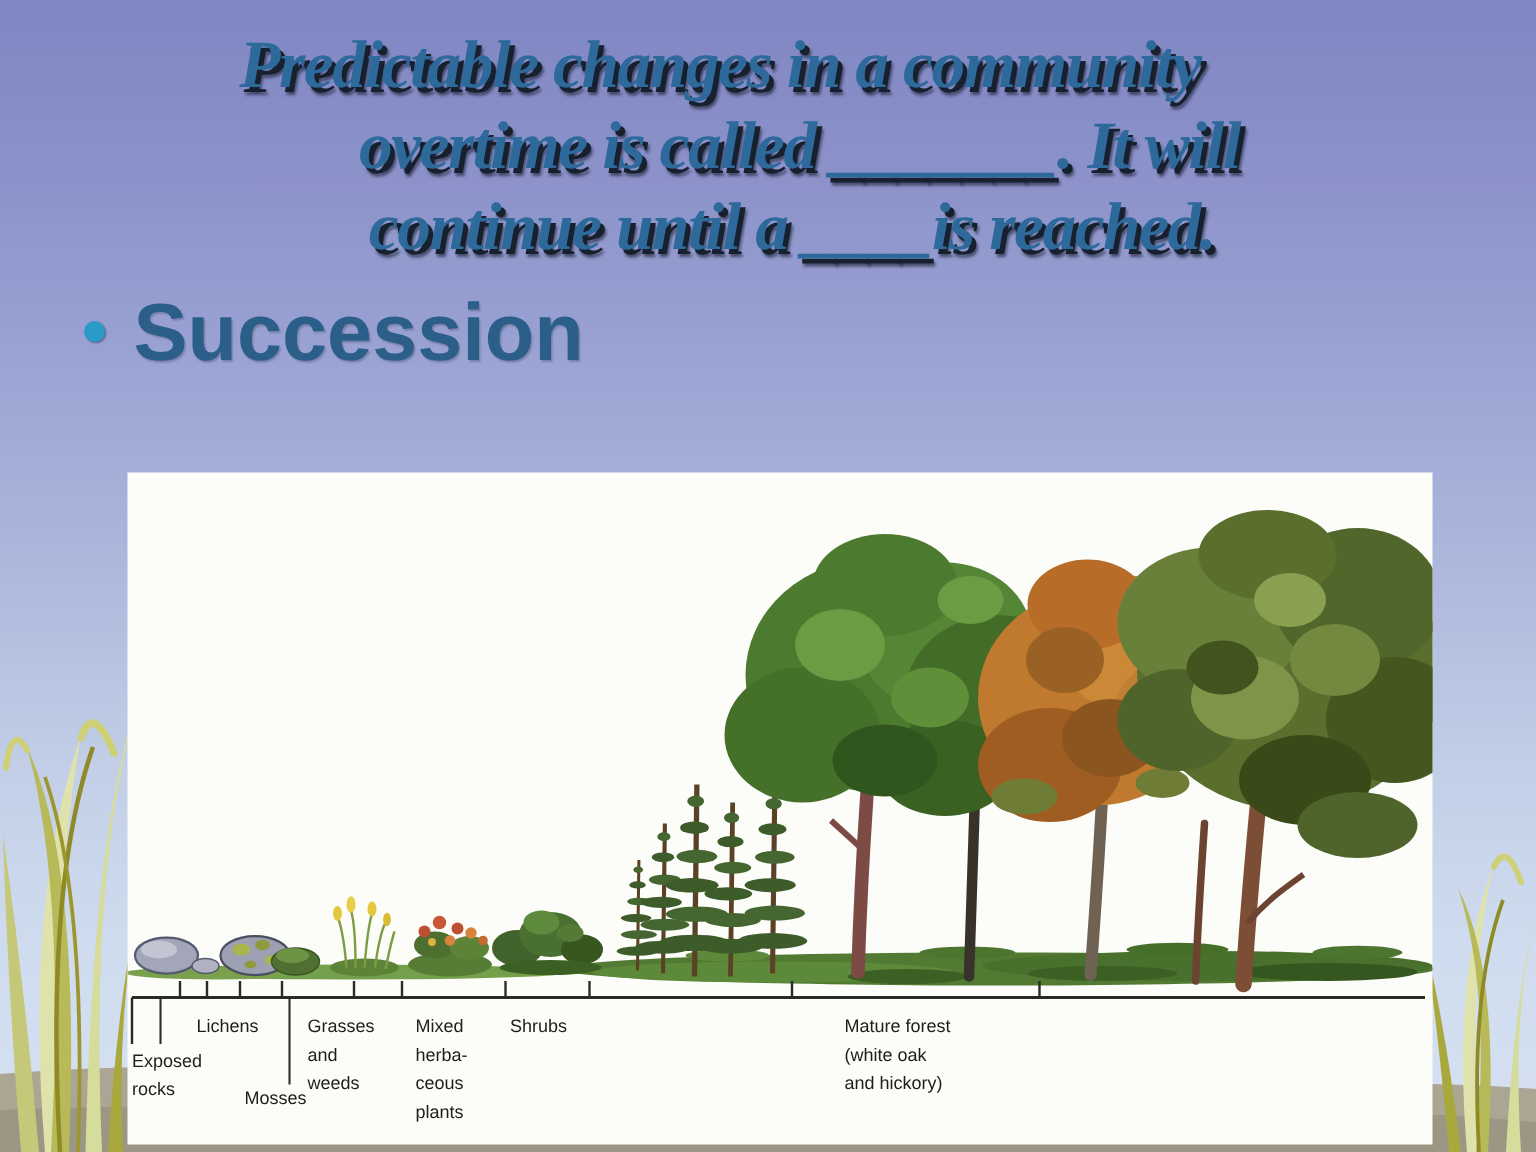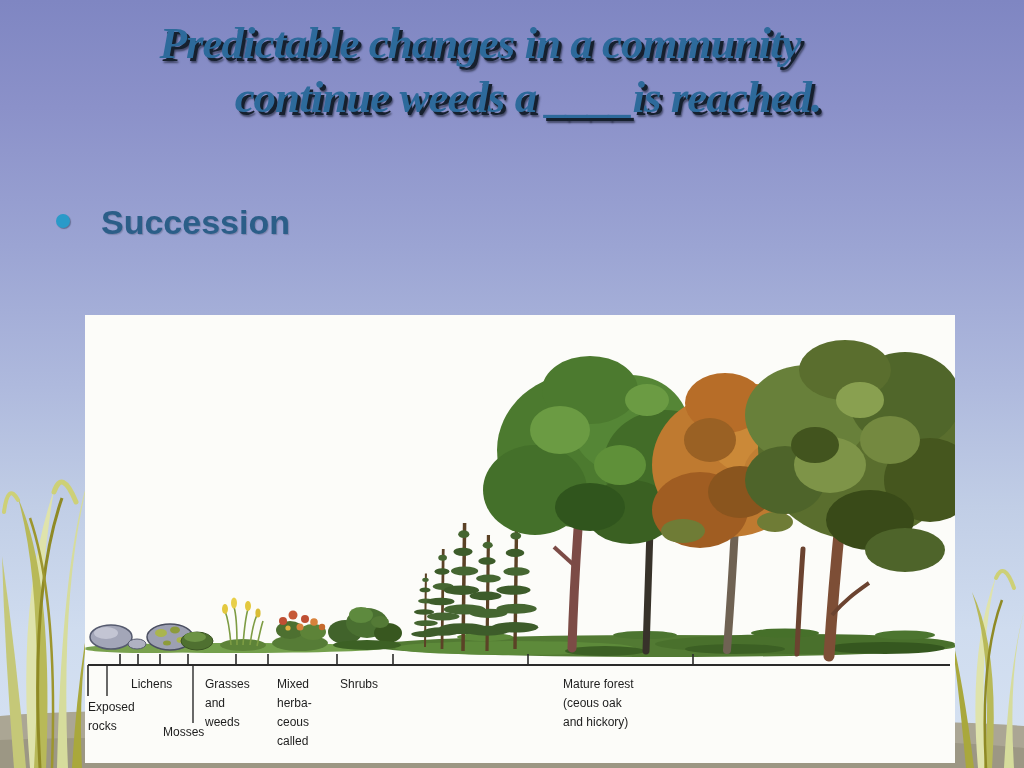--- a/index.html
+++ b/index.html
@@ -29,23 +29,22 @@
 
   
   .bullets{position:absolute;top:196px;left:56px;}
   .bullet{display:flex;align-items:flex-start;margin-bottom:11px;}
   .bullet .dot{
     flex:0 0 auto;width:14px;height:14px;border-radius:50%;
     background:#2a9ac9;margin:18px 19px 0 0;
     box-shadow:1px 1px 1px rgba(20,30,50,.4);
   }
   .bullet .lbl{
-    font-weight:bold;font-size:34px;line-height:52px;color:#2b5e88;
+    font-weight:bold;font-size:54px;line-height:52px;color:#2b5e88;
     text-shadow:1px 1px 1px rgba(30,40,60,.25);
-    margin-left:12px;
   }
 
   
   .figure{
     position:absolute;left:85px;top:315px;width:870px;height:448px;
     background:#fcfcf9;
   }
   .figure svg{position:absolute;left:0;top:0;}
   .stage{
     position:absolute;font-size:12px;line-height:19px;color:#1d1d1d;
@@ -81,21 +80,22 @@
       <path d="M1004,768 Q1010,660 1024,612 Q1008,672 1014,768 Z" fill="#d6dc9c"></path>
       <path d="M966,768 Q958,680 950,628 Q964,686 974,768 Z" fill="#a9a83c"></path>
       <path d="M986,768 Q980,660 1002,600" fill="none" stroke="#8f8a25" stroke-width="2.5"></path>
       <path d="M996,578 Q1004,560 1014,588" fill="none" stroke="#cdd077" stroke-width="4" stroke-linecap="round"></path>
       <path d="M950,630 Q942,614 938,640" fill="none" stroke="#b5b452" stroke-width="3.5" stroke-linecap="round"></path>
     </g>
   </svg>
 
   <div class="title">
     <div class="t1">Predictable changes in a community</div>
-    <div class="t3">continue weeds a ____is reached.</div>
+    <div class="t2">overtime is called _______. It will</div>
+    <div class="t3">continue until a ____is reached.</div>
   </div>
 
   <div class="bullets">
     <div class="bullet">
       <span class="dot"></span>
       <span class="lbl">Succession</span>
     </div>
   </div>
 
   <div class="figure">
@@ -264,25 +264,25 @@
     </div>
     <div class="stage" style="left:120px;top:360px">
       <span>Grasses</span>
       <span>and</span>
       <span>weeds</span>
     </div>
     <div class="stage" style="left:192px;top:360px">
       <span>Mixed</span>
       <span>herba-</span>
       <span>ceous</span>
-      <span>called</span>
+      <span>plants</span>
     </div>
     <div class="stage" style="left:255px;top:360px">
       <span>Shrubs</span>
     </div>
     <div class="stage" style="left:478px;top:360px">
       <span>Mature forest</span>
-      <span>(ceous oak</span>
+      <span>(white oak</span>
       <span>and hickory)</span>
     </div>
   </div>
 
 </div>
 
 </body></html>

